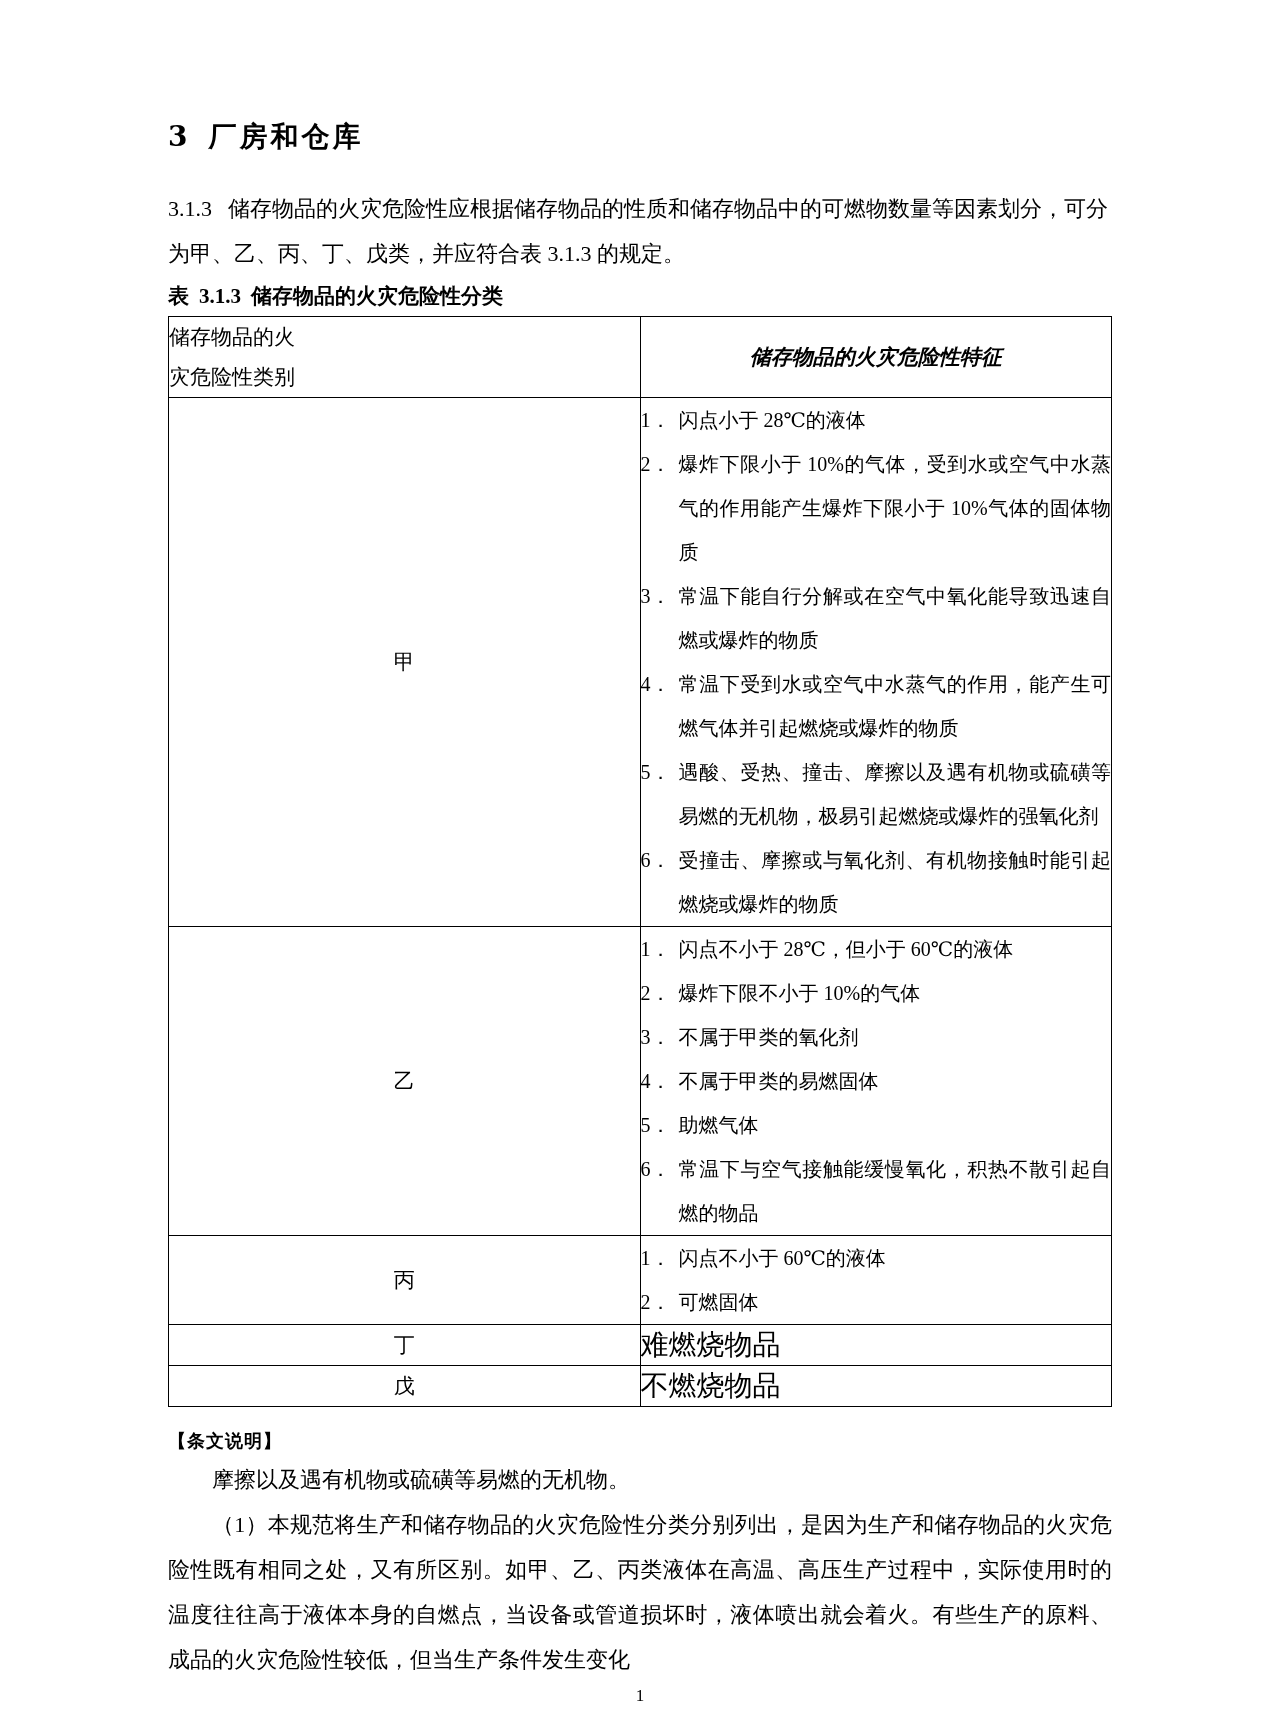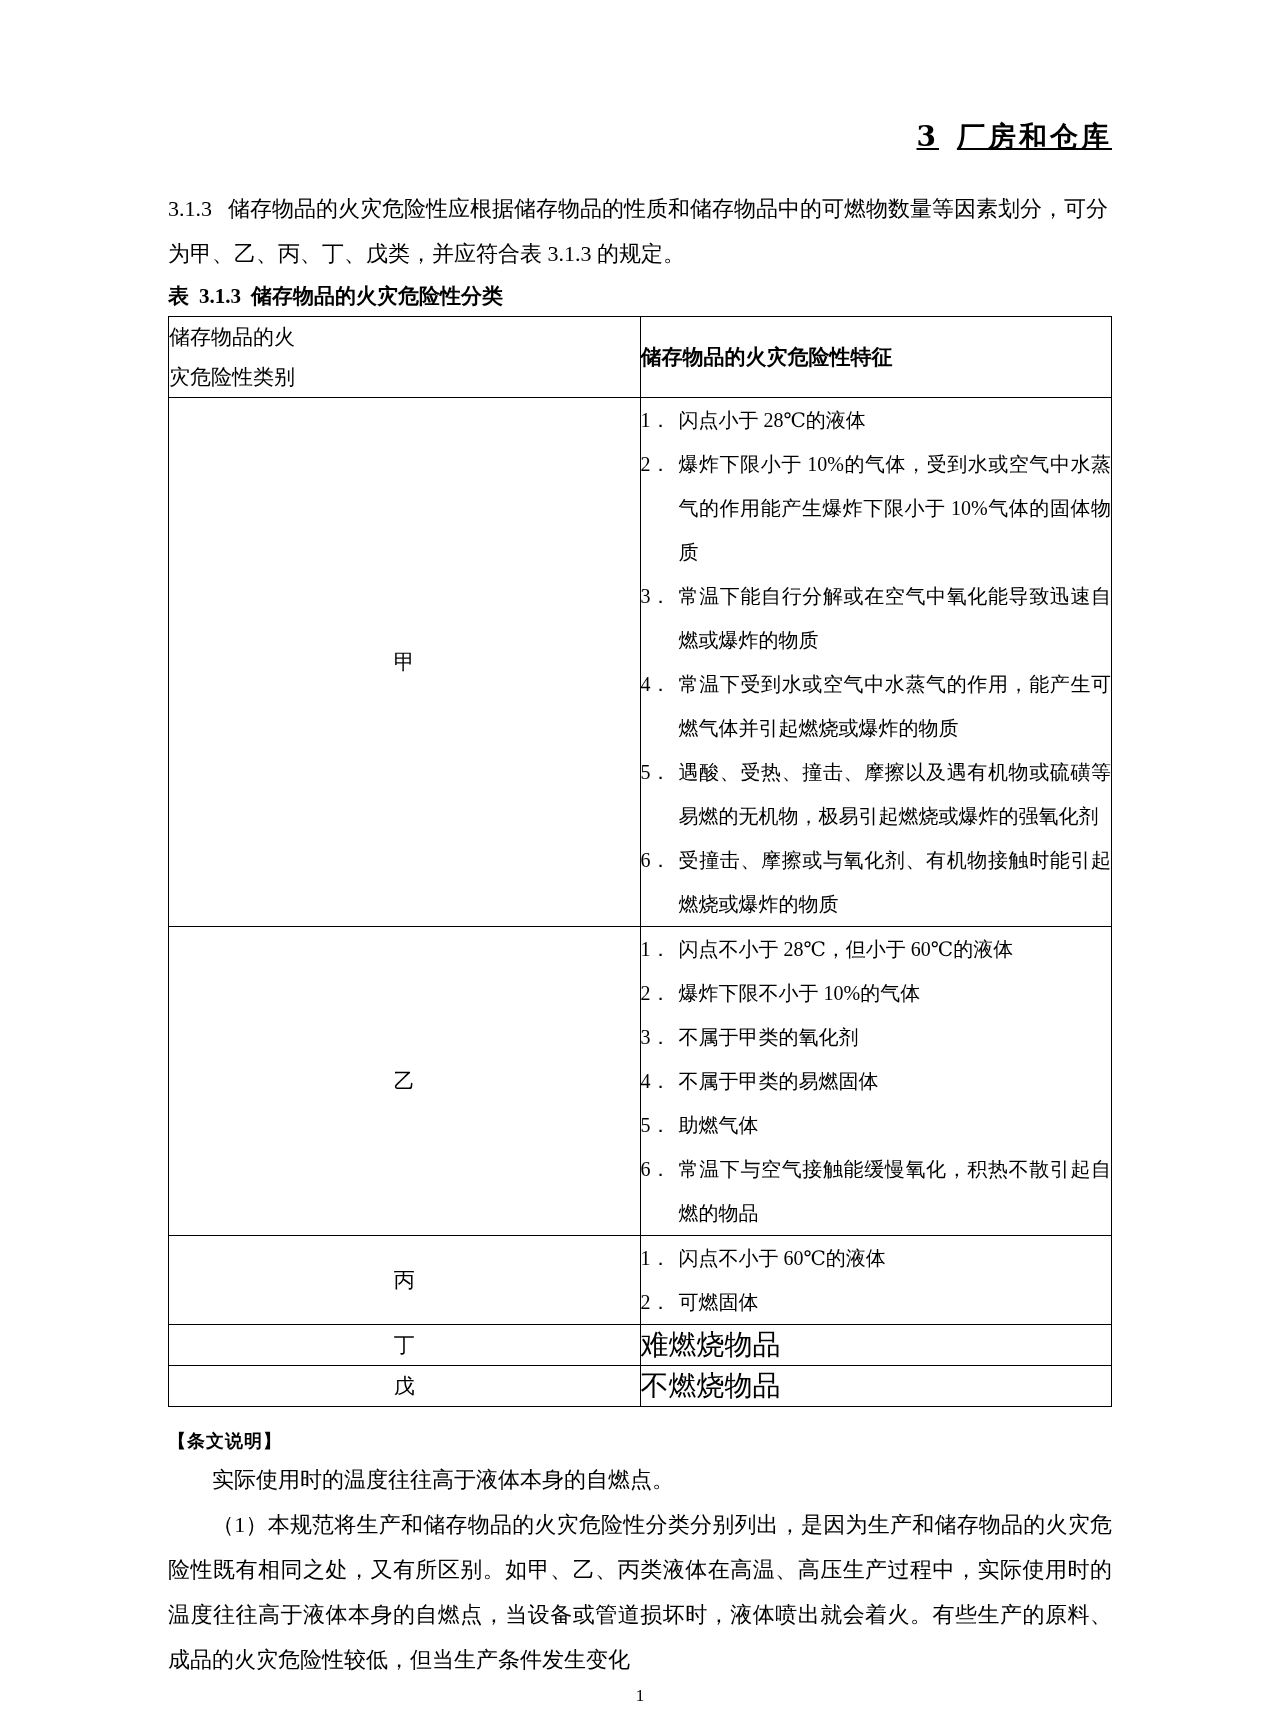--- a/index.html
+++ b/index.html
@@ -15,27 +15,26 @@
     position: relative;
   }
   .page {
     width: 1280px;
     min-height: 1721px;
     box-sizing: border-box;
     padding: 118px 168px 60px 168px;
     position: relative;
   }
   .doc-title {
-    text-align: right;
+    text-align: left;
     font-size: 28px;
     font-weight: bold;
     letter-spacing: 3px;
     margin: 0 0 30px 0;
     font-family: "DejaVu Serif", "Liberation Serif", serif;
-    text-decoration: underline;
   }
   .doc-title .num {
     margin-right: 18px;
   }
   .clause {
     font-size: 22px;
     line-height: 45px;
     text-align: justify;
     margin: 0 4px 6px 0;
     text-justify: inter-ideograph;
@@ -69,23 +68,25 @@
     font-size: 21px;
     vertical-align: middle;
   }
   td.head-cat {
     text-align: left;
     font-size: 21px;
     line-height: 40px;
     padding: 10px 16px;
   }
   td.head-feat {
+    text-align: center;
     font-size: 21px;
     font-weight: bold;
     padding: 10px 0;
+    font-style: italic;
   }
   td.feat {
     padding: 10px 14px 10px 22px;
   }
   ol.items {
     list-style: none;
     margin: 0;
     padding: 0;
   }
   ol.items li {
@@ -202,17 +203,17 @@
       </tr>
 
       <tr>
         <td class="cat">戊</td>
         <td class="plain">不燃烧物品</td>
       </tr>
     </tbody>
   </table>
 
   <div class="note-head">【条文说明】</div>
-  <p class="para indent1">实际使用时的温度往往高于液体本身的自燃点。</p>
+  <p class="para indent1">摩擦以及遇有机物或硫磺等易燃的无机物。</p>
   <p class="para indent2">（1）本规范将生产和储存物品的火灾危险性分类分别列出，是因为生产和储存物品的火灾危险性既有相同之处，又有所区别。如甲、乙、丙类液体在高温、高压生产过程中，实际使用时的温度往往高于液体本身的自燃点，当设备或管道损坏时，液体喷出就会着火。有些生产的原料、成品的火灾危险性较低，但当生产条件发生变化</p>
 
   <div class="page-number">1</div>
 </div>
 
 </body></html>

